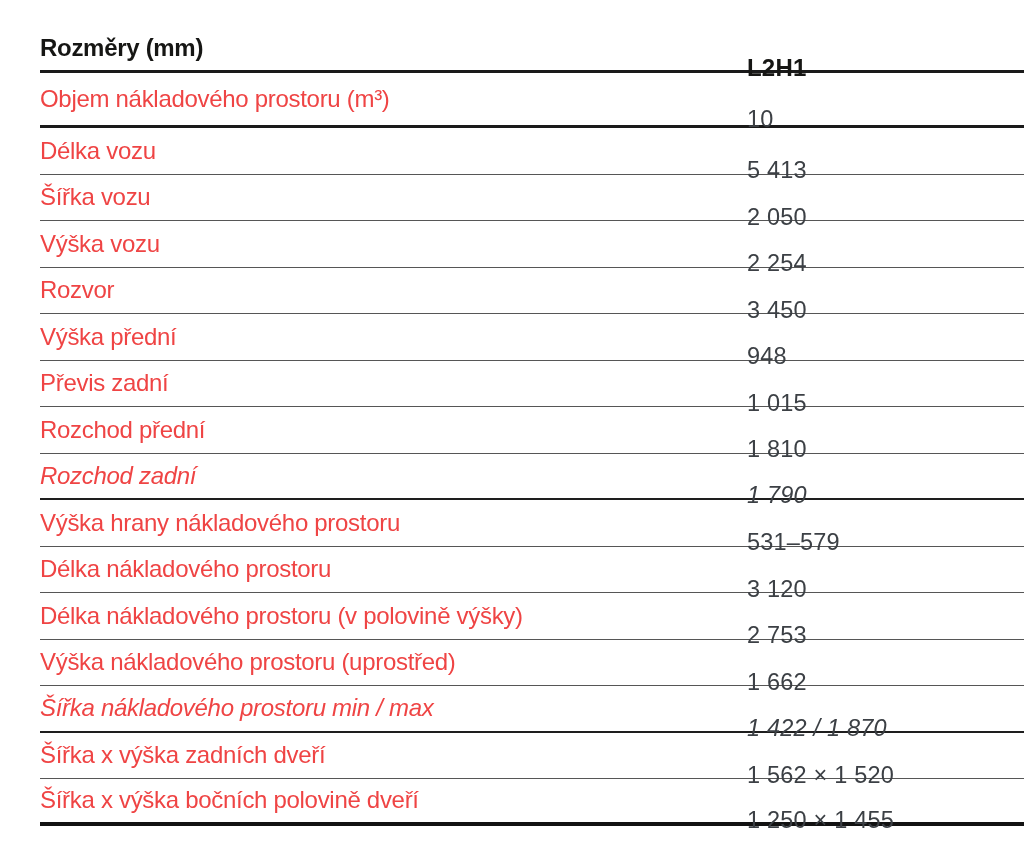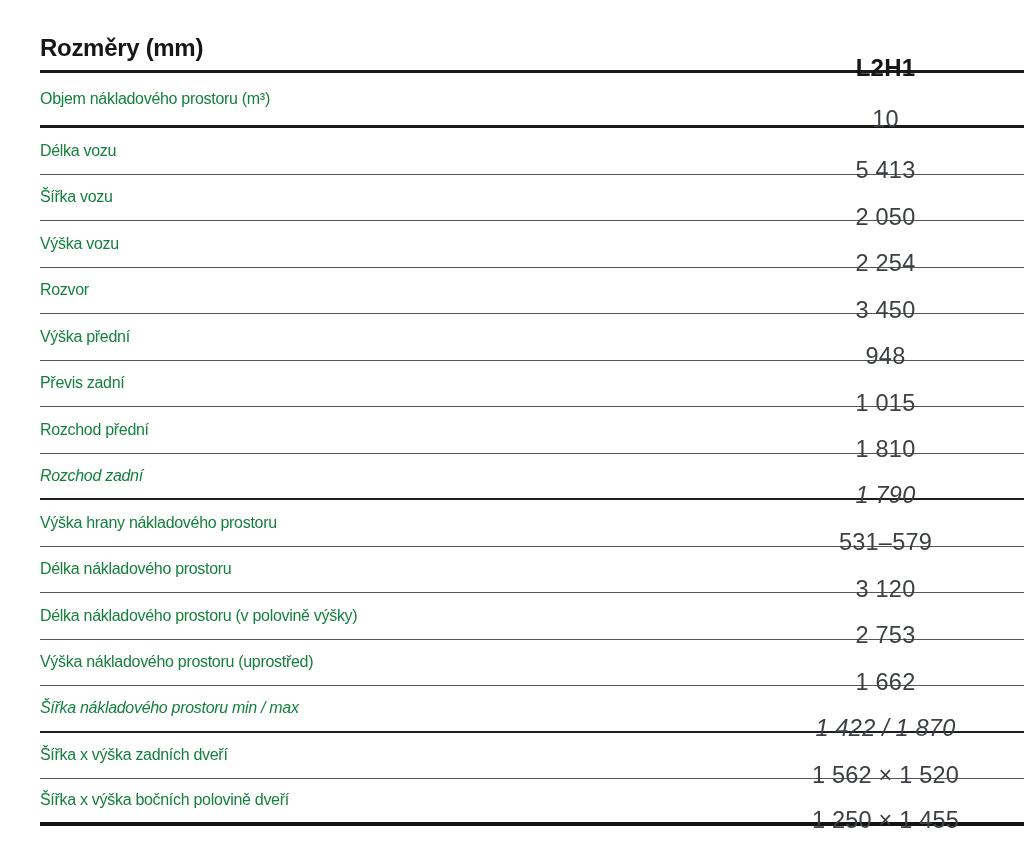--- a/index.html
+++ b/index.html
@@ -19,28 +19,27 @@
   }
   .row {
     display: flex;
     align-items: center;
     box-sizing: border-box;
   }
   .cell-label {
     width: 707px;
     flex: 0 0 707px;
     text-align: left;
-    font-size: 16px;
-    color: #15803d;
+    font-size: 24px;
+    color: #ef4444;
     letter-spacing: -0.3px;
     white-space: nowrap;
   }
   .cell-value {
     flex: 1 1 auto;
-    text-align: center;
     font-size: 23.5px;
     color: #3c4045;
     letter-spacing: 0.2px;
     white-space: nowrap;
     margin-top: 40px;
   }
   .row-header {
     height: 48px;
     border-bottom: 3px solid #1a1a1a;
   }

